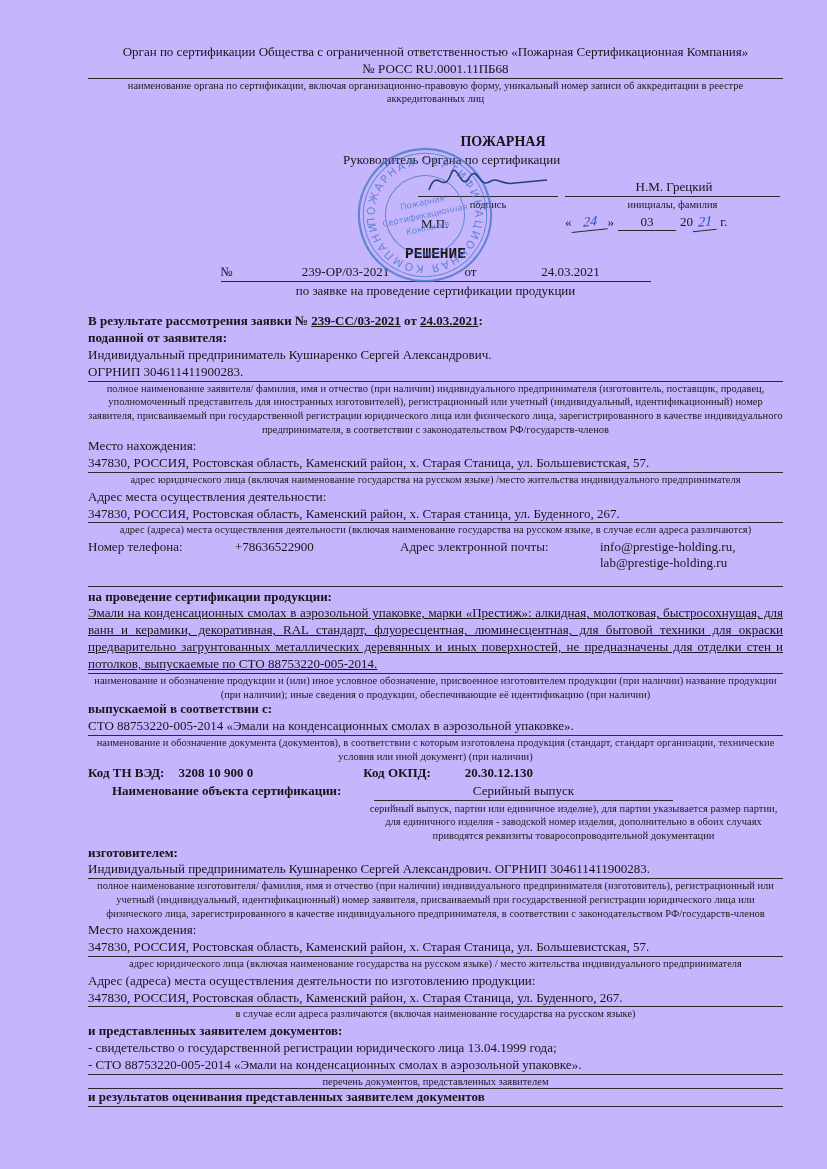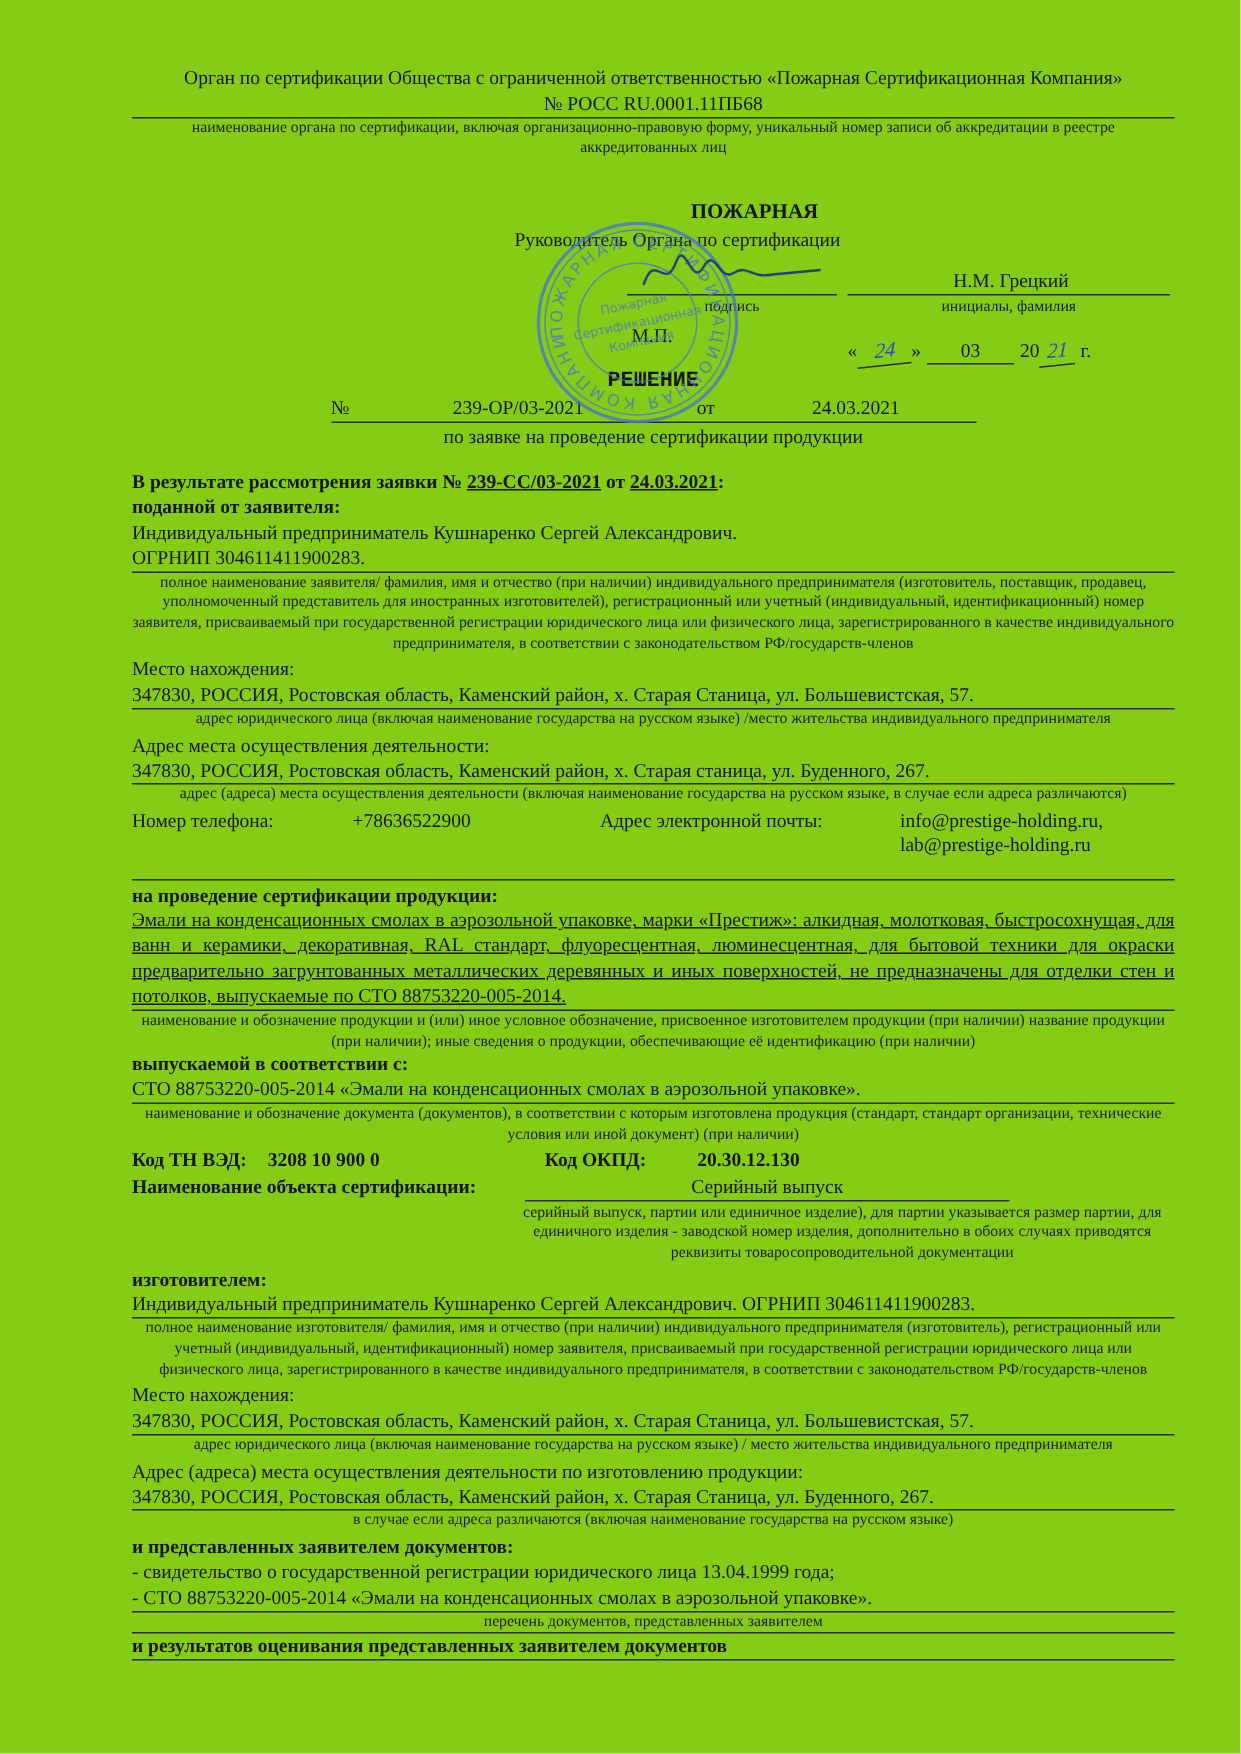--- a/index.html
+++ b/index.html
@@ -1,19 +1,19 @@
 <!DOCTYPE html>
 <html lang="ru"><head>
 <meta charset="utf-8">
 <style>
   * { box-sizing: border-box; margin: 0; padding: 0; }
   html, body { background: #ffffff; }
   .page {
     width: 827px; height: 1169px; position: relative; overflow: hidden;
-    background: #84cc16; color: #161616;
+    background: #c4b5fd; color: #161616;
     font-family: "Liberation Serif", "DejaVu Serif", serif;
     font-size: 13px;
   }
   .content { position: absolute; left: 88px; top: 44px; width: 695px; }
   .center { text-align: center; }
   .b { font-weight: 700; }
   .ul { border-bottom: 1px solid #2a2a2a; }
   .udec { text-decoration: underline; }
   .note { font-size: 10.5px; line-height: 1.3; text-align: center; color: #1c1c1c; }
   .body-line { line-height: 1.3; }
@@ -33,21 +33,21 @@
   .sig { position: absolute; left: 335px; top: 24px; width: 130px; height: 40px;
          fill: none; stroke: #24407e; stroke-width: 1.6; z-index: 3; }
   .sig-line { position: absolute; left: 330px; top: 62px; width: 140px; border-bottom: 1px solid #2a2a2a; }
   .sig-cap { position: absolute; left: 330px; top: 64px; width: 140px; }
   .person { position: absolute; left: 480px; top: 45px; width: 212px; text-align: center; }
   .person-line { position: absolute; left: 477px; top: 62px; width: 215px; border-bottom: 1px solid #2a2a2a; }
   .person-cap { position: absolute; left: 477px; top: 64px; width: 215px; }
   .mp { position: absolute; left: 333px; top: 82px; }
   .date-row { position: absolute; left: 477px; top: 80px; width: 218px; white-space: nowrap; }
   .du, .yu, .mu { display: inline-block; border-bottom: 1px solid #2a2a2a; text-align: center; }
-  .du { min-width: 36px; } .mu { min-width: 58px; margin: 12px 4px; } .yu { min-width: 24px; }
+  .du { min-width: 36px; } .mu { min-width: 58px; margin: 0 4px; } .yu { min-width: 24px; }
   .hand { color: #2950b8; font-style: italic; transform: rotate(-6deg) skewX(-8deg); font-size: 14px; }
 
   
   .decision-title { font-size: 14.5px; font-family: Liberation Mono, monospace; }
   .decision-row { width: 430px; margin: 2px auto 0; border-bottom: 1px solid #2a2a2a;
                   display: flex; padding-bottom: 1px; }
   .dno   { flex: 0 0 30px; }
   .dnum  { flex: 0 0 190px; text-align: center; }
   .dfrom { flex: 0 0 60px; text-align: center; }
   .ddate { flex: 0 0 140px; text-align: center; }
@@ -61,21 +61,21 @@
   .phone-row .c4 { flex: 1; }
 
   
   .codes-row { display: flex; }
   .codes-row .cv1 { margin-left: 14px; }
   .codes-row .okpd-l { margin-left: 110px; }
   .codes-row .cv2 { margin-left: 34px; }
 
   
   .obj-row { display: flex; align-items: flex-start; }
-  .obj-label { flex: 0 0 252px; }
+  .obj-label { flex: 0 0 252px; margin-left: 24px; }
   .obj-right { flex: 1; display: block; }
   .obj-value { display: block; margin: 0 110px 0 10px; text-align: center;
                border-bottom: 1px solid #2a2a2a; line-height: 1.25; }
   .obj-note { display: block; margin-top: 1px; }
 </style>
 </head>
 <body>
 
 <div class="page">
   <div class="content">

